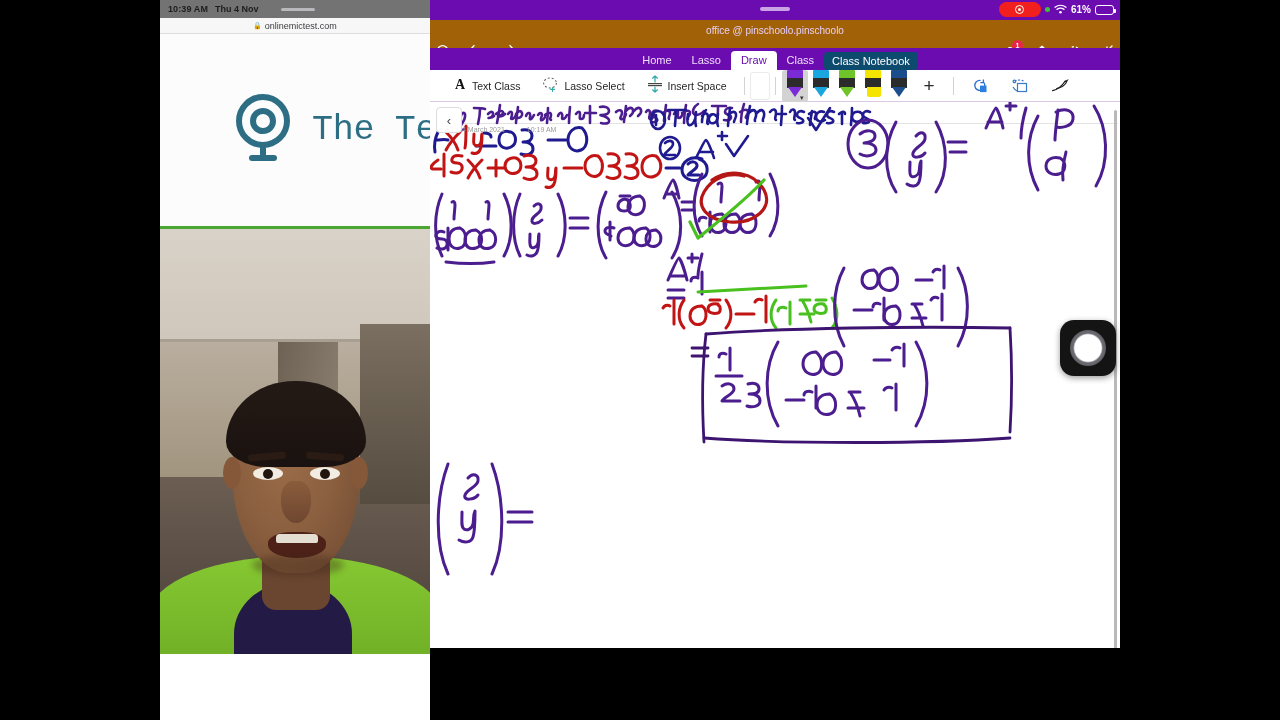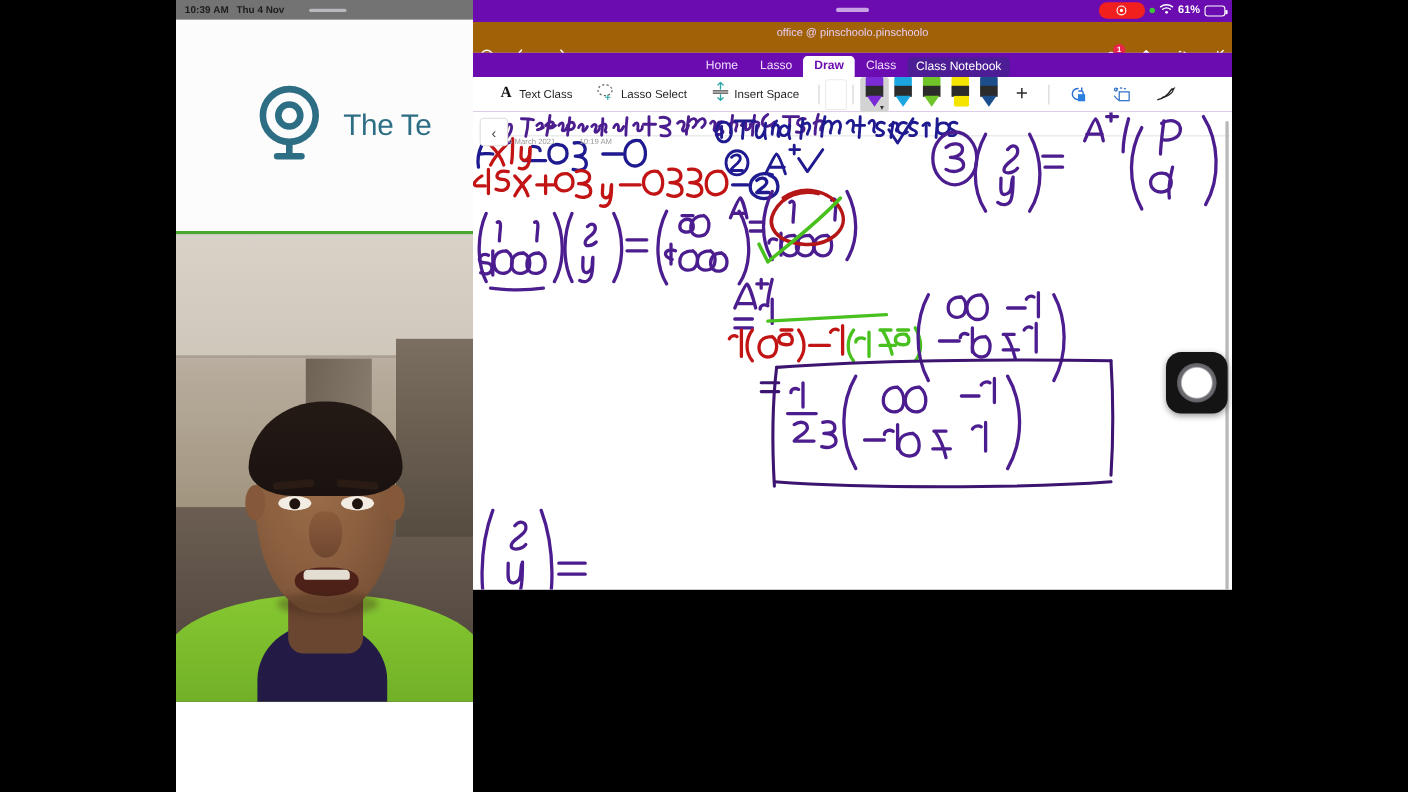--- a/index.html
+++ b/index.html
@@ -36,21 +36,21 @@
   }
   #browser-urlbar .lock { font-size: 7px; color: #444; line-height: 1; }
   #browser-urlbar .url { font-size: 9px; color: #3c3c41; }
 
   #page-body {
     position: relative; height: 192px; background: #fcfcfc;
     display: flex; align-items: center; padding-left: 72px; gap: 18px;
   }
   #site-logo { flex: 0 0 auto; }
   #site-title {
-    font-size: 27px; color: #2d6e85; white-space: nowrap; letter-spacing: -0.3px;
+    font-size: 35px; color: #2d6e85; white-space: nowrap; letter-spacing: -0.3px; font-family: Liberation Mono, monospace;
   }
   #green-rule { height: 3px; background: #4aa832; }
 
   #webcam {
     position: relative; height: 425px; overflow: hidden;
     background: linear-gradient(#b5a99a 0%, #a8998a 18%, #8d7f72 34%, #6e6054 55%, #4a4039 100%);
   }
   .wall-upper {
     position: absolute; left: 0; top: 0; width: 100%; height: 120px;
     background: linear-gradient(#d9d2c8, #cfc6ba);
@@ -117,21 +117,21 @@
     background: #4e2118; border-radius: 42% 42% 50% 50%; }
   .teeth { position: absolute; left: 116px; top: 305px; width: 42px; height: 9px;
     background: #e4ded2; border-radius: 4px 4px 2px 2px; }
   .chin-shadow { position: absolute; left: 92px; top: 325px; width: 92px; height: 22px;
     background: rgba(60,36,24,.35); border-radius: 50%; filter: blur(3px); }
 
   #left-bottom { height: 69px; background: #ffffff; }
 
   
   #onenote {
-    position: absolute; left: 430px; top: 0; width: 690px; height: 536px;
+    position: absolute; left: 430px; top: 0; width: 690px; height: 648px;
     background: #ffffff; overflow: hidden;
   }
   #ipad-statusbar {
     position: relative; height: 20px; background: #6b0cb0;
     display: flex; align-items: center;
   }
   #ipad-statusbar .grabber {
     position: absolute; left: 50%; transform: translateX(-50%);
     width: 30px; height: 4px; border-radius: 2px; background: #c9a3e3; top: 7px;
   }
@@ -182,22 +182,22 @@
   }
 
   #ribbon-tabs {
     position: relative; height: 22px; background: #6b0cb0;
     display: flex; align-items: flex-end; justify-content: center; gap: 0px;
   }
   .rtab {
     font-size: 11px; color: #f0dcfb; padding: 3px 10px 4px;
     border-radius: 4px 4px 0 0; cursor: pointer; white-space: nowrap;
   }
-  .rtab.active { background: #ffffff; color: #6b0cb0; font-weight: 700; }
-  .rtab.cn { background: #4c1d95; color: #ffffff; border-radius: 4px; padding: 3px 8px; }
+  .rtab.active { background: #ffffff; color: #6b0cb0; font-weight: 400; }
+  .rtab.cn { background: #0c4a6e; color: #ffffff; border-radius: 4px; padding: 3px 8px; }
 
   #draw-toolbar {
     position: relative; height: 32px; background: #ffffff;
     border-bottom: 1px solid #d9c9e6;
     display: flex; align-items: center; padding-left: 12px; gap: 0px;
   }
   .tool-item {
     display: flex; align-items: center; gap: 5px; padding: 0 11px;
     cursor: pointer; height: 32px;
   }
@@ -281,20 +281,24 @@
 <div id="screen">
 
   <div id="left-panel">
 
     <div id="browser-statusbar">
       <span class="time">10:39 AM</span>
       <span class="datestr">Thu 4 Nov</span>
       <span class="pillbar"></span>
     </div>
 
+    <div id="browser-urlbar">
+      <span class="lock">🔒</span>
+      <span class="url">onlinemictest.com</span>
+    </div>
 
     <div id="page-body">
       <span id="site-logo">
         <svg width="62" height="72" viewBox="0 0 62 72">
           <circle cx="31" cy="29" r="24" fill="none" stroke="#2d6e85" stroke-width="6"></circle>
           <circle cx="31" cy="29" r="10" fill="none" stroke="#2d6e85" stroke-width="6"></circle>
           <rect x="28" y="52" width="6" height="13" fill="#2d6e85"></rect>
           <rect x="17" y="63" width="28" height="6" rx="3" fill="#2d6e85"></rect>
         </svg>
       </span>

